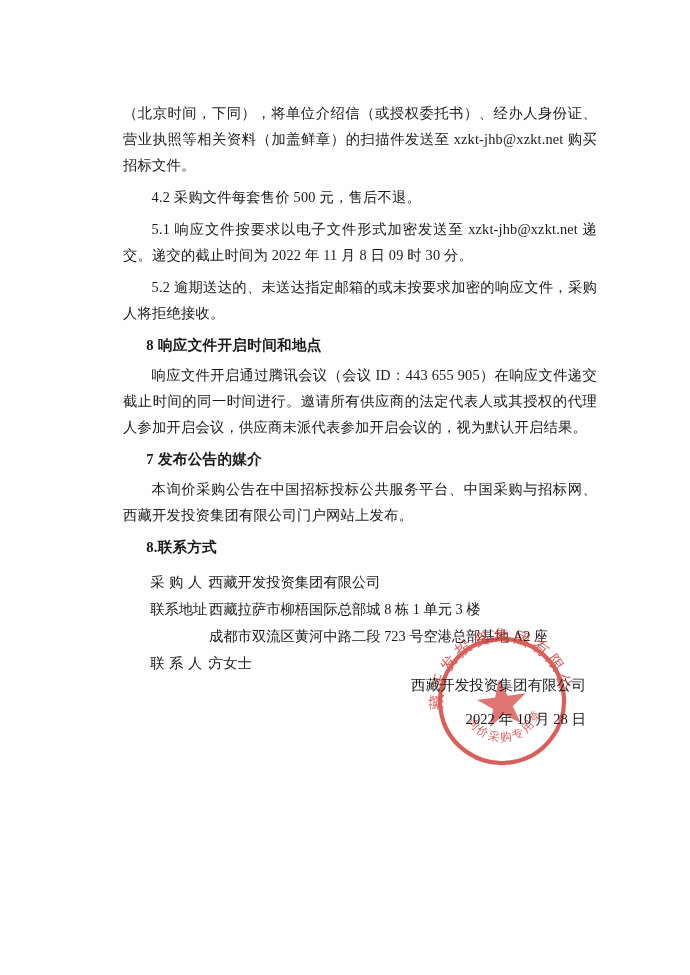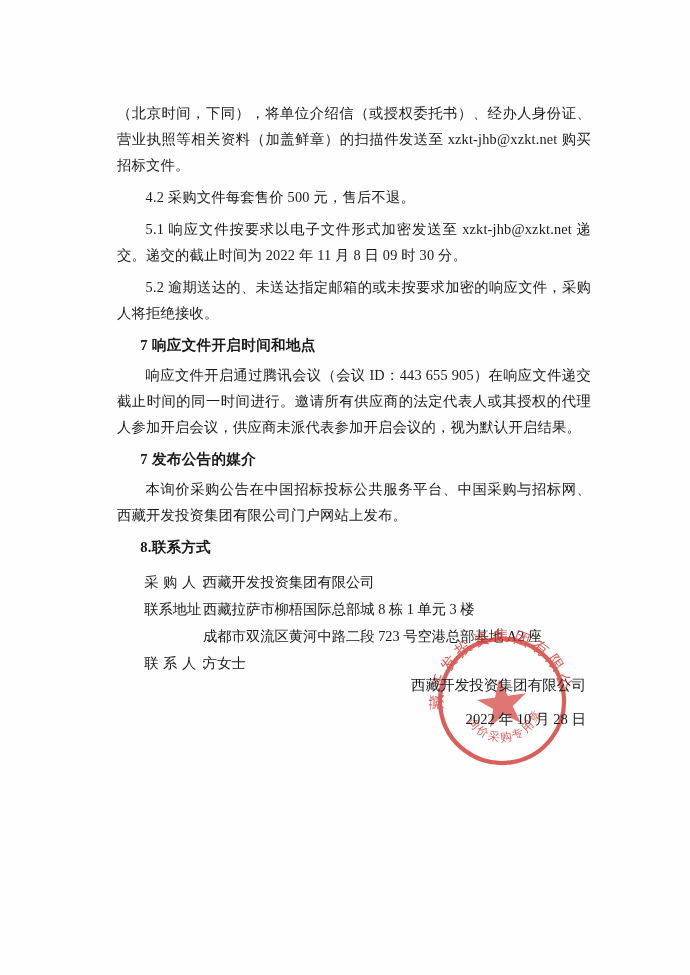--- a/index.html
+++ b/index.html
@@ -15,21 +15,21 @@
     color: #1a1a1a;
     overflow: hidden;
   }
   .page {
     position: absolute;
     inset: 0;
     background: #fefefe;
   }
   .content {
     position: absolute;
-    left: 117px;
+    left: 123px;
     top: 100px;
     width: 474px;
   }
   p {
     margin: 0 0 6px 0;
     font-size: 14.3px;
     line-height: 26px;
     text-align: justify;
     letter-spacing: 0.2px;
   }
@@ -100,21 +100,21 @@
 
     <p class="">（北京时间，下同），将单位介绍信（或授权委托书）、经办人身份证、营业执照等相关资料（加盖鲜章）的扫描件发送至 xzkt-jhb@xzkt.net 购买招标文件。</p>
 
     <p class="indent">4.2 采购文件每套售价 500 元，售后不退。</p>
 
 
     <p class="indent">5.1 响应文件按要求以电子文件形式加密发送至 xzkt-jhb@xzkt.net 递交。递交的截止时间为 2022 年 11 月 8 日 09 时 30 分。</p>
 
     <p class="indent">5.2 逾期送达的、未送达指定邮箱的或未按要求加密的响应文件，采购人将拒绝接收。</p>
 
-    <p class="heading">7 响应文件开启时间和地点</p>
+    <p class="heading">8 响应文件开启时间和地点</p>
 
     <p class="indent">响应文件开启通过腾讯会议（会议 ID：443 655 905）在响应文件递交截止时间的同一时间进行。邀请所有供应商的法定代表人或其授权的代理人参加开启会议，供应商未派代表参加开启会议的，视为默认开启结果。</p>
 
     <p class="heading">7 发布公告的媒介</p>
 
     <p class="indent">本询价采购公告在中国招标投标公共服务平台、中国采购与招标网、西藏开发投资集团有限公司门户网站上发布。</p>
 
     <p class="heading-tight">8.联系方式</p>
 
     <div class="contact-block">

